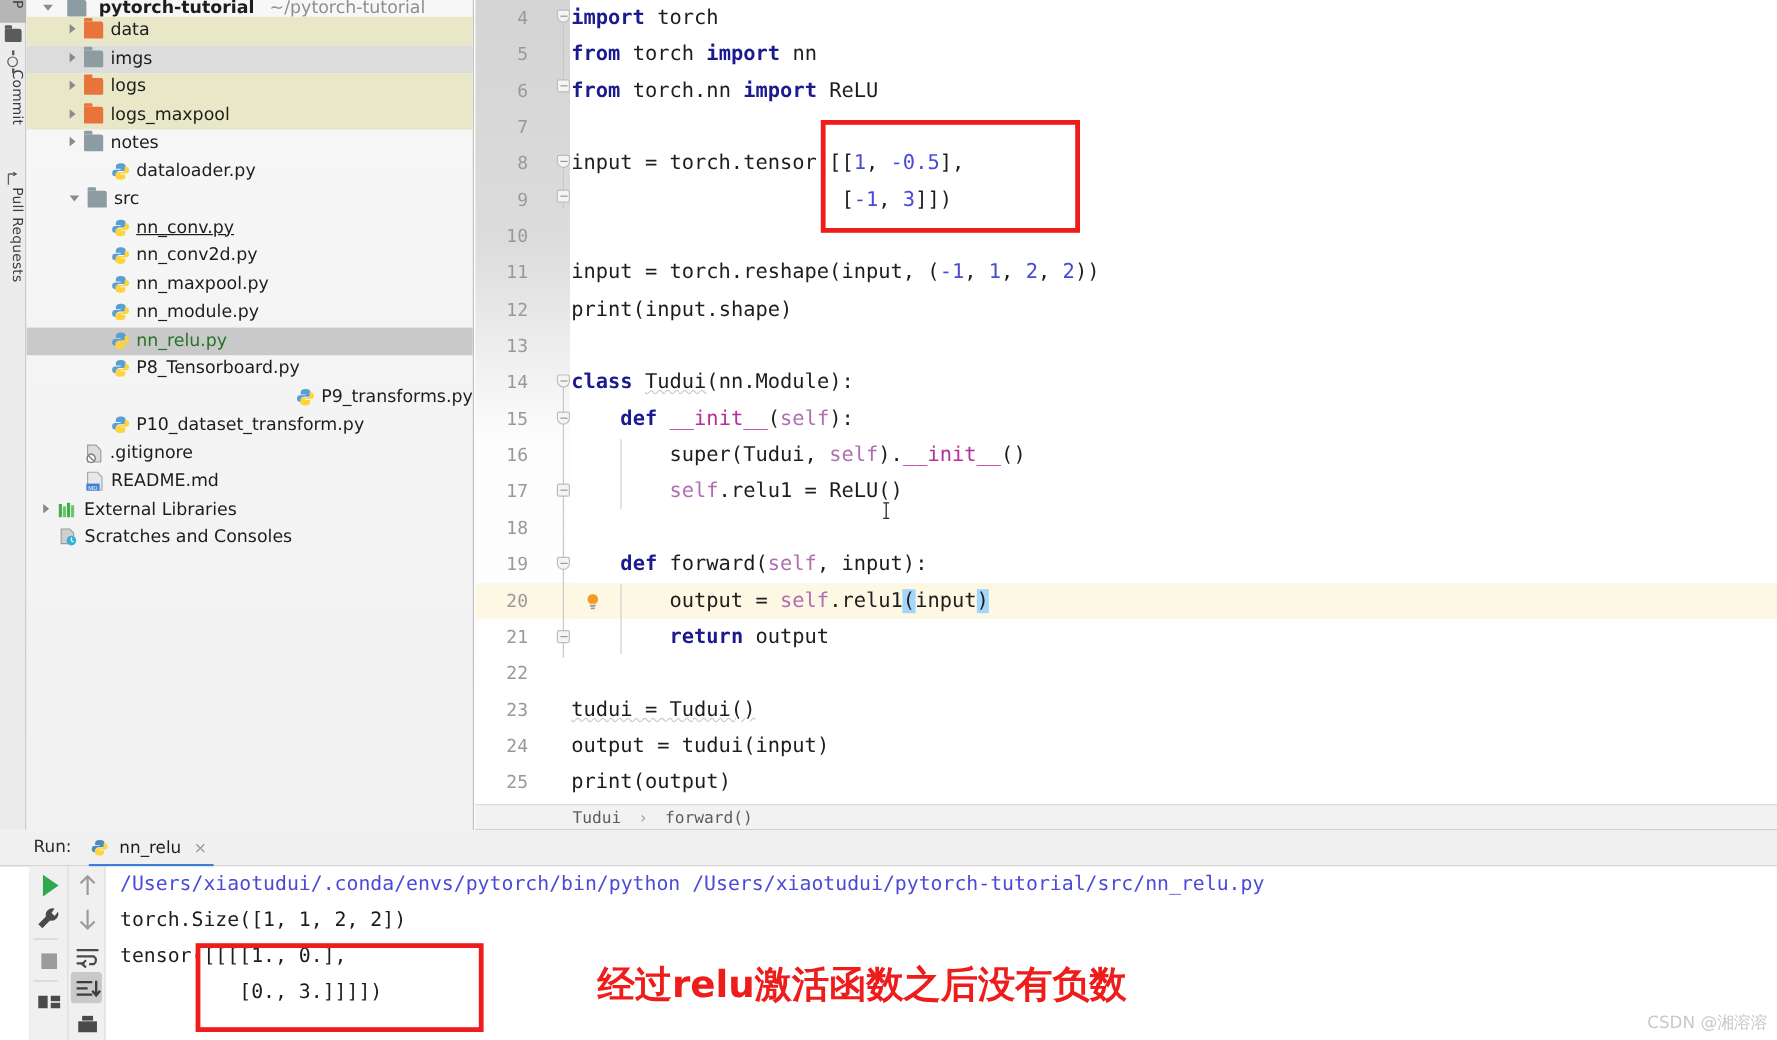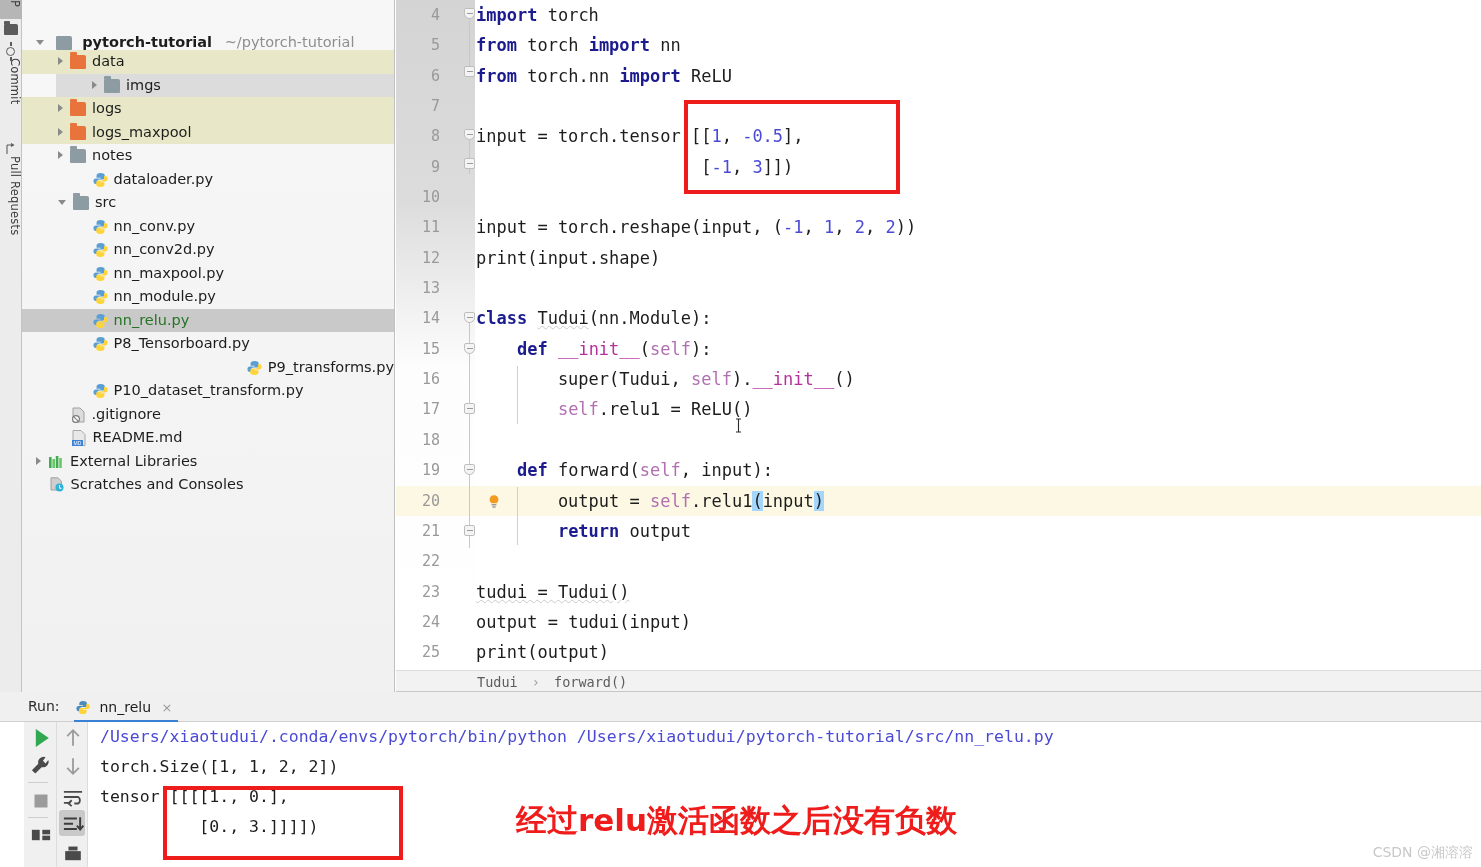--- a/index.html
+++ b/index.html
@@ -39,21 +39,21 @@
     background: linear-gradient(#f7f7f7, #f1f1f1);
     border-right: 1px solid #c0c0c0;
     overflow: hidden;
   }
   .row {
     position: relative; height: 23.5px; line-height: 23.5px;
     font-size: 14.5px; color: #1d1d1d; white-space: nowrap;
     padding-left: 0;
   }
   .row.hl-yellow { background: #e8e8c8; }
-  .row.hl-grey   { background: #dcdcdc; margin-left: 34px; }
+  .row.hl-grey   { background: #dcdcdc; }
   .row.hl-sel    { background: #c9c9c9; }
   .row .tw {
     display:inline-block; width:0;height:0; vertical-align:middle;
     margin-right:7px; position:relative; top:-1px;
   }
   .tw.right { border-left:5.5px solid #8a8a8a; border-top:4.5px solid transparent; border-bottom:4.5px solid transparent; }
   .tw.down  { border-top:5.5px solid #8a8a8a; border-left:4.5px solid transparent; border-right:4.5px solid transparent; }
   .tw.none  { border:none; width:5.5px; }
   .ico { display:inline-block; width:16px; height:14px; vertical-align:-3px; margin-right:6px; position:relative; }
   .ico.folder { border-radius:1px 2px 1px 1px; background:#8d9ca3; }
@@ -171,38 +171,38 @@
     <div class="folder-glyph"></div>
     <div class="vtab vtab-commit" style="padding-top:14px;">Commit</div>
     <div class="commit-dot"></div>
     <div class="vtab vtab-pr" style="padding-top:16px;">Pull Requests</div>
     <svg class="pr-glyph" viewBox="0 0 12 13">
       <path d="M2 2 v9 M2 2 h6 M6 0.5 L8.5 2 L6 3.5" stroke="#5b5b5b" stroke-width="1.1" fill="none"></path>
     </svg>
   </div>
 
   <div class="tree">
-    <div class="row" style="height:14px;line-height:10px;overflow:hidden;padding-left:14px;margin-top:36px;">
+    <div class="row" style="height:14px;line-height:10px;overflow:hidden;padding-left:14px;">
       <span class="tw down"></span>
       <span class="ico folder"></span>
       <span class="root-name">pytorch-tutorial</span>
       <span class="root-path" style="margin-left:8px;">~/pytorch-tutorial</span>
     </div>
     <div id="tree-rows">
         <div class="row hl-yellow" style="padding-left: 36px;"><span class="tw right"></span><span class="ico folder orange"></span><span>data</span></div>
         <div class="row hl-grey" style="padding-left: 36px;"><span class="tw right"></span><span class="ico folder"></span><span>imgs</span></div>
         <div class="row hl-yellow" style="padding-left: 36px;"><span class="tw right"></span><span class="ico folder orange"></span><span>logs</span></div>
         <div class="row hl-yellow" style="padding-left: 36px;"><span class="tw right"></span><span class="ico folder orange"></span><span>logs_maxpool</span></div>
         <div class="row" style="padding-left: 36px;"><span class="tw right"></span><span class="ico folder"></span><span>notes</span></div>
         <div class="row" style="padding-left: 58px;"><span class="tw none"></span><svg class="ico py" viewBox="0 0 14 15">
             <path d="M7 1 C4.6 1 3.3 2 3.3 3.6 V5.3 H7.1 V6 H2.6 C1.2 6 .4 7 .4 8.6 C.4 10.2 1.2 11.2 2.6 11.2 H3.7 V9.4 C3.7 8 4.7 7.1 6 7.1 H9.1 C10.2 7.1 11 6.3 11 5.2 V3.6 C11 2 9.9 1 7 1 Z" fill="#5a9fd4"></path>
             <path d="M7 14 C9.4 14 10.7 13 10.7 11.4 V9.7 H6.9 V9 H11.4 C12.8 9 13.6 8 13.6 6.4 C13.6 4.8 12.8 3.8 11.4 3.8 H10.3 V5.6 C10.3 7 9.3 7.9 8 7.9 H4.9 C3.8 7.9 3 8.7 3 9.8 V11.4 C3 13 4.1 14 7 14 Z" fill="#ffd43b"></path>
           </svg><span>dataloader.py</span></div>
         <div class="row" style="padding-left: 36px;"><span class="tw down"></span><span class="ico folder"></span><span>src</span></div>
-        <div class="row" style="padding-left: 58px;"><span class="tw none"></span><svg class="ico py" viewBox="0 0 14 15">
+        <div class="row" style="padding-left: 58px; text-decoration: underline;"><span class="tw none"></span><svg class="ico py" viewBox="0 0 14 15">
             <path d="M7 1 C4.6 1 3.3 2 3.3 3.6 V5.3 H7.1 V6 H2.6 C1.2 6 .4 7 .4 8.6 C.4 10.2 1.2 11.2 2.6 11.2 H3.7 V9.4 C3.7 8 4.7 7.1 6 7.1 H9.1 C10.2 7.1 11 6.3 11 5.2 V3.6 C11 2 9.9 1 7 1 Z" fill="#5a9fd4"></path>
             <path d="M7 14 C9.4 14 10.7 13 10.7 11.4 V9.7 H6.9 V9 H11.4 C12.8 9 13.6 8 13.6 6.4 C13.6 4.8 12.8 3.8 11.4 3.8 H10.3 V5.6 C10.3 7 9.3 7.9 8 7.9 H4.9 C3.8 7.9 3 8.7 3 9.8 V11.4 C3 13 4.1 14 7 14 Z" fill="#ffd43b"></path>
           </svg><span>nn_conv.py</span></div>
         <div class="row" style="padding-left: 58px;"><span class="tw none"></span><svg class="ico py" viewBox="0 0 14 15">
             <path d="M7 1 C4.6 1 3.3 2 3.3 3.6 V5.3 H7.1 V6 H2.6 C1.2 6 .4 7 .4 8.6 C.4 10.2 1.2 11.2 2.6 11.2 H3.7 V9.4 C3.7 8 4.7 7.1 6 7.1 H9.1 C10.2 7.1 11 6.3 11 5.2 V3.6 C11 2 9.9 1 7 1 Z" fill="#5a9fd4"></path>
             <path d="M7 14 C9.4 14 10.7 13 10.7 11.4 V9.7 H6.9 V9 H11.4 C12.8 9 13.6 8 13.6 6.4 C13.6 4.8 12.8 3.8 11.4 3.8 H10.3 V5.6 C10.3 7 9.3 7.9 8 7.9 H4.9 C3.8 7.9 3 8.7 3 9.8 V11.4 C3 13 4.1 14 7 14 Z" fill="#ffd43b"></path>
           </svg><span>nn_conv2d.py</span></div>
         <div class="row" style="padding-left: 58px;"><span class="tw none"></span><svg class="ico py" viewBox="0 0 14 15">
             <path d="M7 1 C4.6 1 3.3 2 3.3 3.6 V5.3 H7.1 V6 H2.6 C1.2 6 .4 7 .4 8.6 C.4 10.2 1.2 11.2 2.6 11.2 H3.7 V9.4 C3.7 8 4.7 7.1 6 7.1 H9.1 C10.2 7.1 11 6.3 11 5.2 V3.6 C11 2 9.9 1 7 1 Z" fill="#5a9fd4"></path>
             <path d="M7 14 C9.4 14 10.7 13 10.7 11.4 V9.7 H6.9 V9 H11.4 C12.8 9 13.6 8 13.6 6.4 C13.6 4.8 12.8 3.8 11.4 3.8 H10.3 V5.6 C10.3 7 9.3 7.9 8 7.9 H4.9 C3.8 7.9 3 8.7 3 9.8 V11.4 C3 13 4.1 14 7 14 Z" fill="#ffd43b"></path>
@@ -400,16 +400,16 @@
           <div class="cline">torch.Size([1, 1, 2, 2])</div>
           <div class="cline">tensor([[[[1., 0.],</div>
           <div class="cline">          [0., 3.]]]])</div>
         </div>
     </div>
   </div>
 
   <div class="redbox" style="left:684px;top:100px;width:216px;height:94px;"></div>
   <div class="redbox" style="left:163px;top:786px;width:240px;height:74px;"></div>
 
-  <div class="cn-note" style="left:516px;top:800px;">经过relu激活函数之后没有负数</div>
+  <div class="cn-note" style="left:498px;top:800px;">经过relu激活函数之后没有负数</div>
 
   <div class="watermark">CSDN @湘溶溶</div>
 </div>
 
 </body></html>

